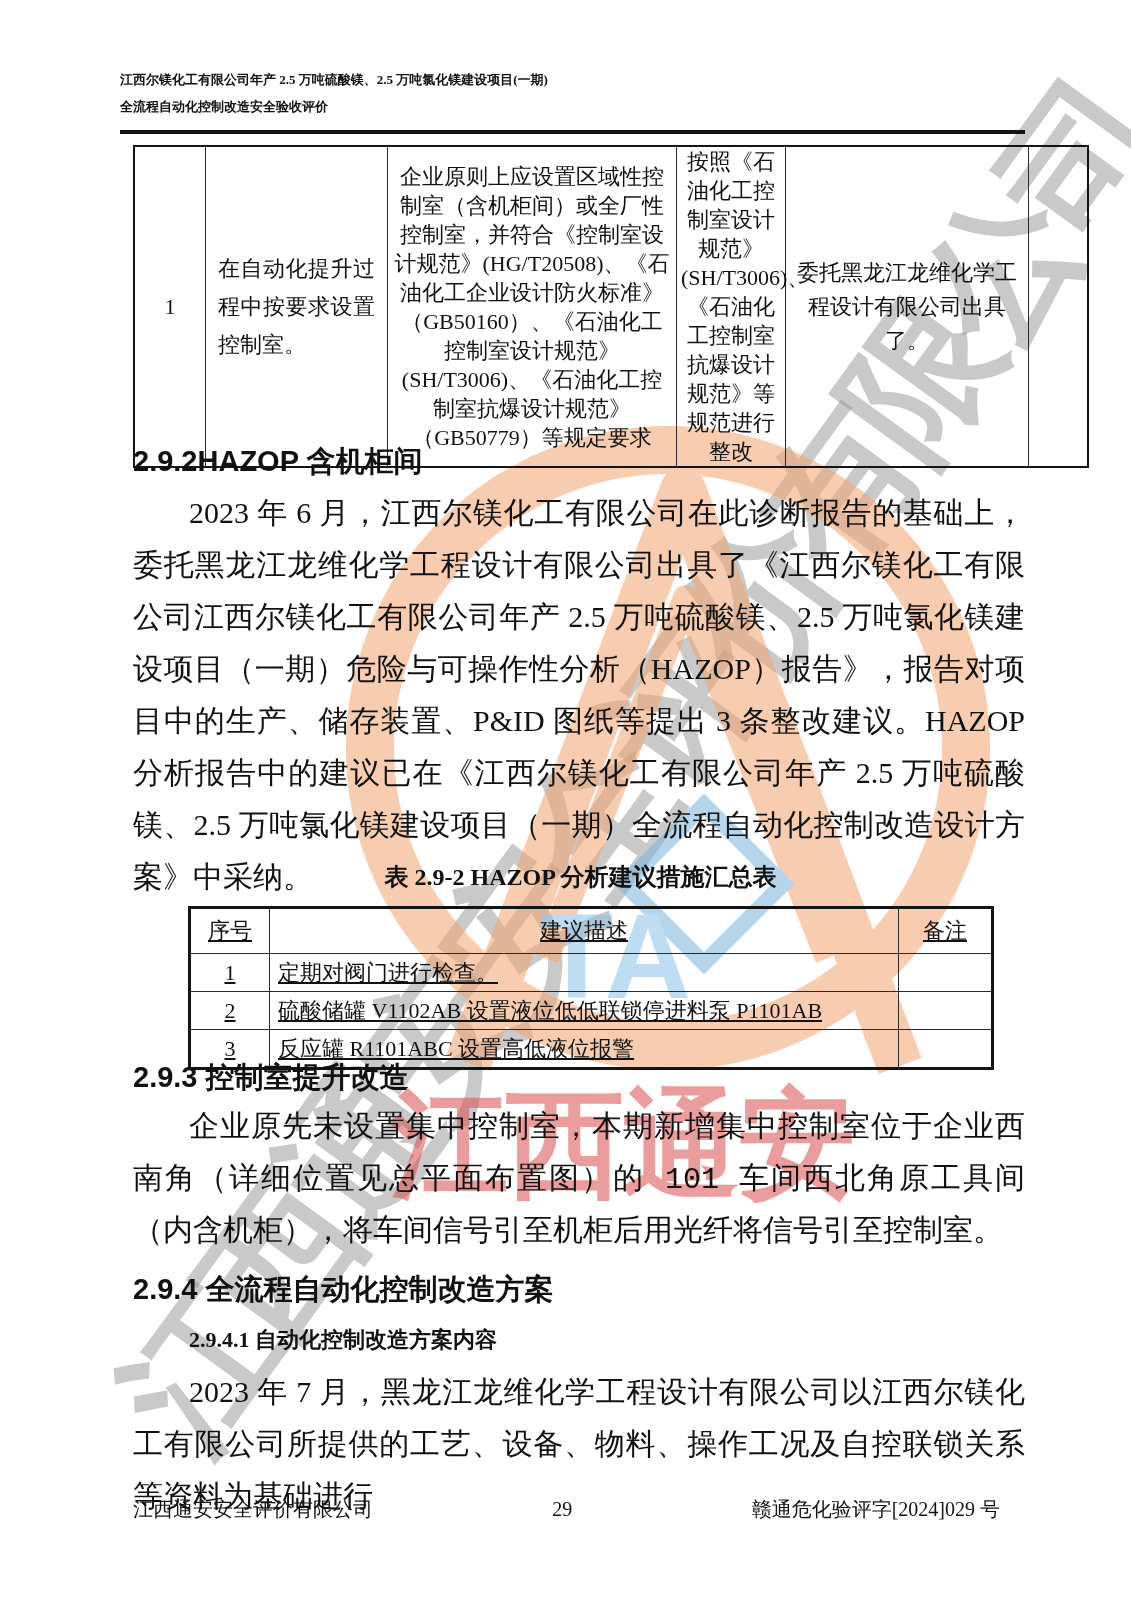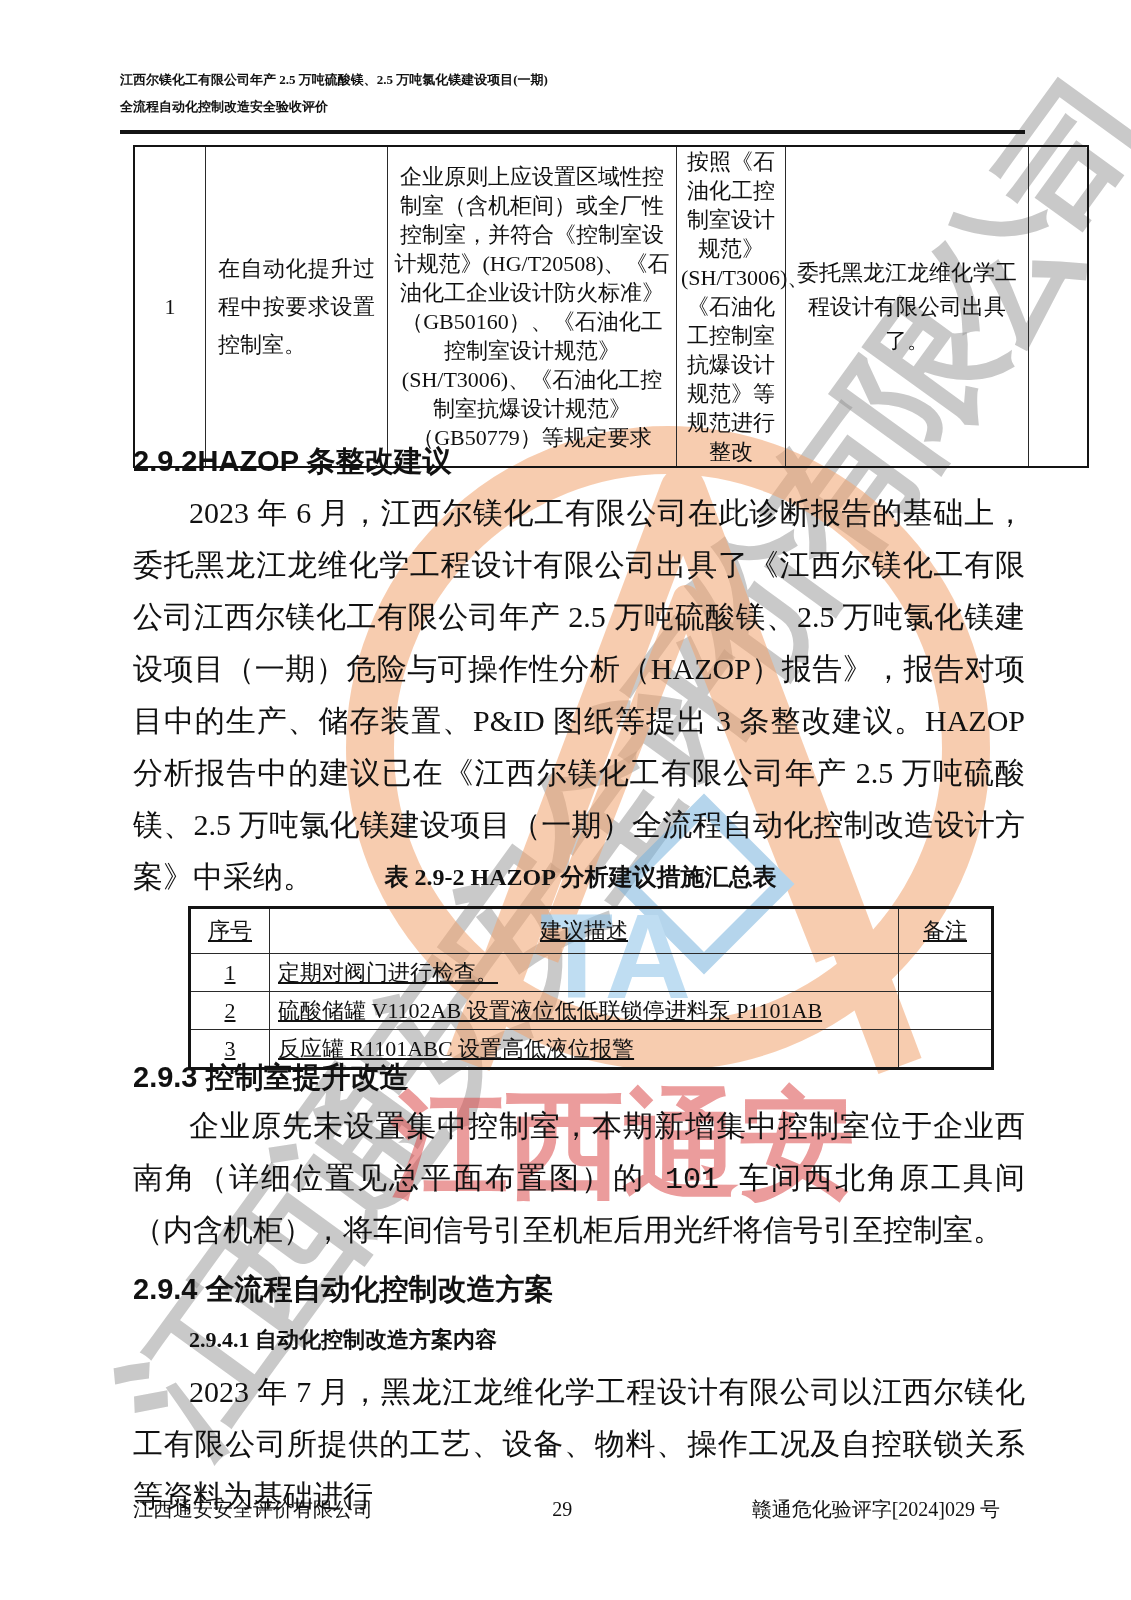--- a/index.html
+++ b/index.html
@@ -127,21 +127,21 @@
         <td class="c-seq">1</td>
         <td class="c-issue">在自动化提升过程中按要求设置控制室。</td>
         <td class="c-req">企业原则上应设置区域性控制室（含机柜间）或全厂性控制室，并符合《控制室设计规范》(HG/T20508)、《石油化工企业设计防火标准》（GB50160）、《石油化工控制室设计规范》(SH/T3006)、《石油化工控制室抗爆设计规范》（GB50779）等规定要求</td>
         <td class="c-meas">按照《石油化工控制室设计规范》(SH/T3006)、《石油化工控制室抗爆设计规范》等规范进行整改</td>
         <td class="c-stat">委托黑龙江龙维化学工程设计有限公司出具了。</td>
         <td class="c-rem"></td>
       </tr>
     </tbody>
       </table>
 
-    <div class="h-sec h-292">2.9.2HAZOP 条整改建议</div>
+    <div class="h-sec h-292">2.9.2HAZOP 含机柜间</div>
 
     <div class="para p-1">2023 年 6 月，江西尔镁化工有限公司在此诊断报告的基础上，委托黑龙江龙维化学工程设计有限公司出具了《江西尔镁化工有限公司江西尔镁化工有限公司年产 2.5 万吨硫酸镁、2.5 万吨氯化镁建设项目（一期）危险与可操作性分析（HAZOP）报告》，报告对项目中的生产、储存装置、P&amp;ID 图纸等提出 3 条整改建议。HAZOP 分析报告中的建议已在《江西尔镁化工有限公司年产 2.5 万吨硫酸镁、2.5 万吨氯化镁建设项目（一期）全流程自动化控制改造设计方案》中采纳。</div>
 
     <div class="t2-title">表 2.9-2 HAZOP 分析建议措施汇总表</div>
 
     <table class="t2">
       <tbody>
           <tr class="hrow">
         <td class="c2-seq">序号</td>
         <td class="c2-desc">建议描述</td>

